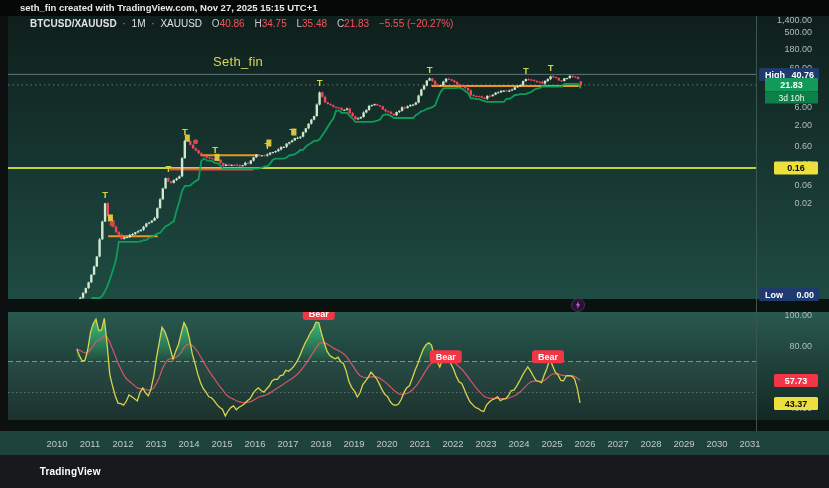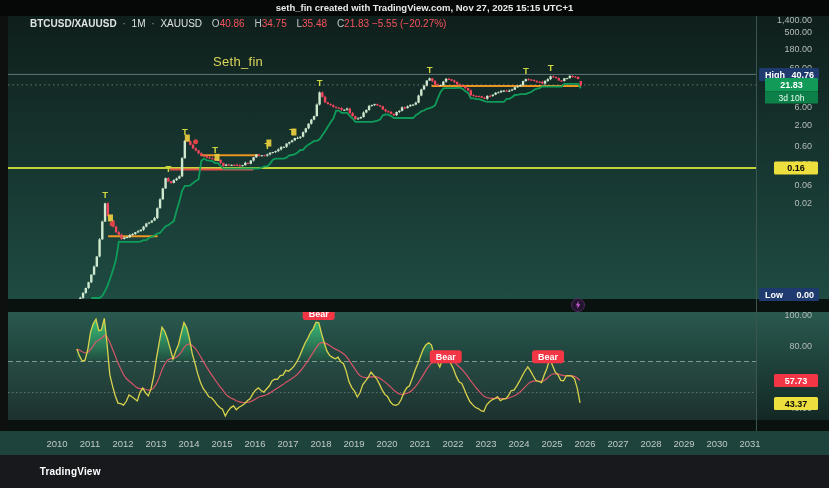--- a/index.html
+++ b/index.html
@@ -1,28 +1,28 @@
 <!DOCTYPE html>
 <html><head>
 <meta charset="utf-8">
 <style>
   html,body{margin:0;padding:0;background:#000;}
   *{box-sizing:border-box;}
   #frame{position:relative;width:829px;height:488px;background:#000;overflow:hidden;
-         font-family:"Liberation Sans", sans-serif;text-align:center;}
+         font-family:"Liberation Sans", sans-serif;}
   #topbar{position:absolute;left:0;top:0;width:829px;height:16px;background:#060707;
           color:#e9eaec;font-size:9.5px;font-weight:700;line-height:16px;padding-left:20px;}
   #chart-svg{position:absolute;left:0;top:16px;}
   #legend{position:absolute;left:30px;top:18px;height:12px;font-size:10px;white-space:nowrap;z-index:5;}
   #legend .sym{color:#dfe2e6;font-weight:700;}
   #legend .sep{color:#9aa0a6;margin:0 3px;}
   #legend .meta{color:#dfe2e6;}
   #legend .k{color:#c3c8cd;margin-left:7px;}
   #legend .v{color:#f7525f;}
-  #legend .chg{margin-left:0;color:#f7525f;}
+  #legend .chg{margin-left:7px;color:#f7525f;}
   #watermark{position:absolute;left:213px;top:54px;color:#e6df5e;font-size:13px;font-weight:400;
              letter-spacing:.3px;z-index:4;opacity:.95;}
   #footer{position:absolute;left:0;top:455px;width:829px;height:33px;background:#17191d;
           display:flex;align-items:center;padding-left:18px;color:#fff;}
   #footer .logo{font-weight:900;font-size:15px;letter-spacing:-1.5px;margin-right:8px;font-style:italic;margin-top:41px;}
   #footer .brand{font-size:10px;font-weight:700;letter-spacing:.2px;}
   text{font-family:"Liberation Sans", sans-serif;}
   .ax{font-size:9px;fill:#b6bcba;}
   .yr{font-size:9.5px;fill:#c2c9c6;}
   .bt{font-size:9px;fill:#ffffff;font-weight:700;}

